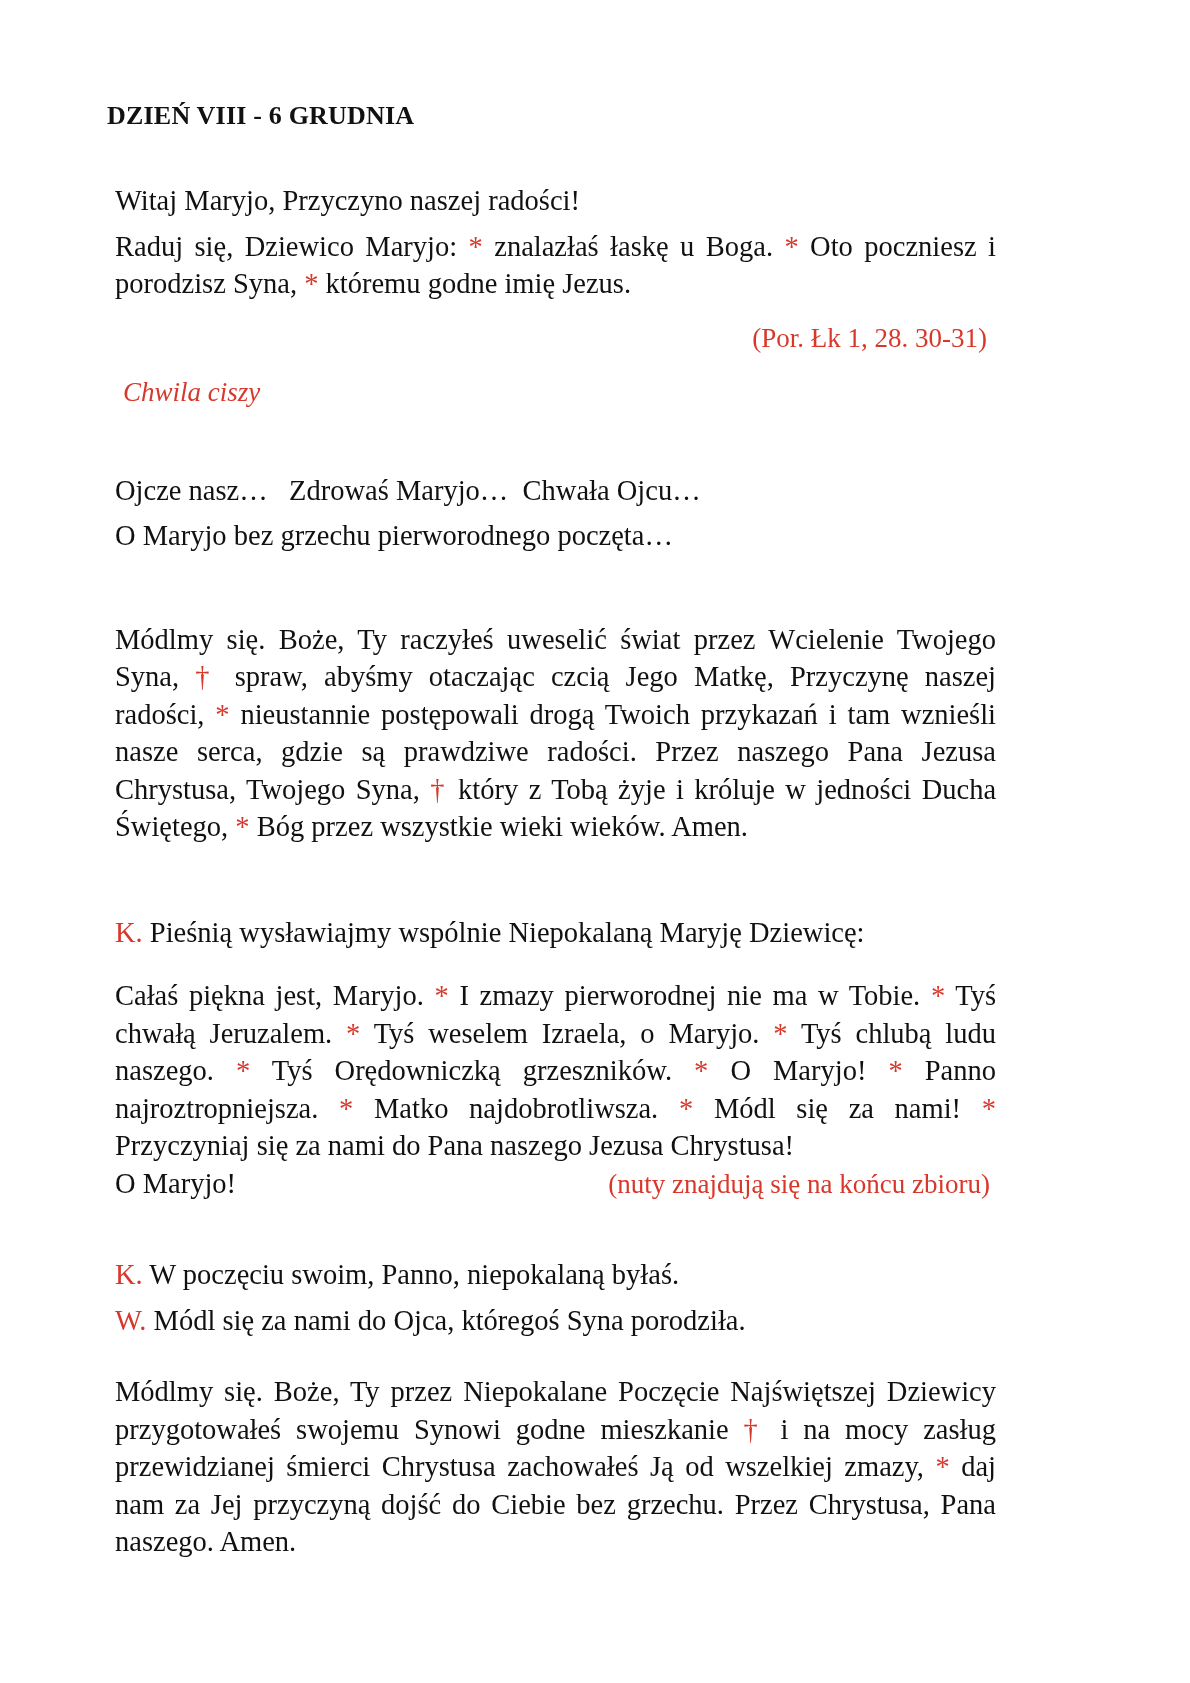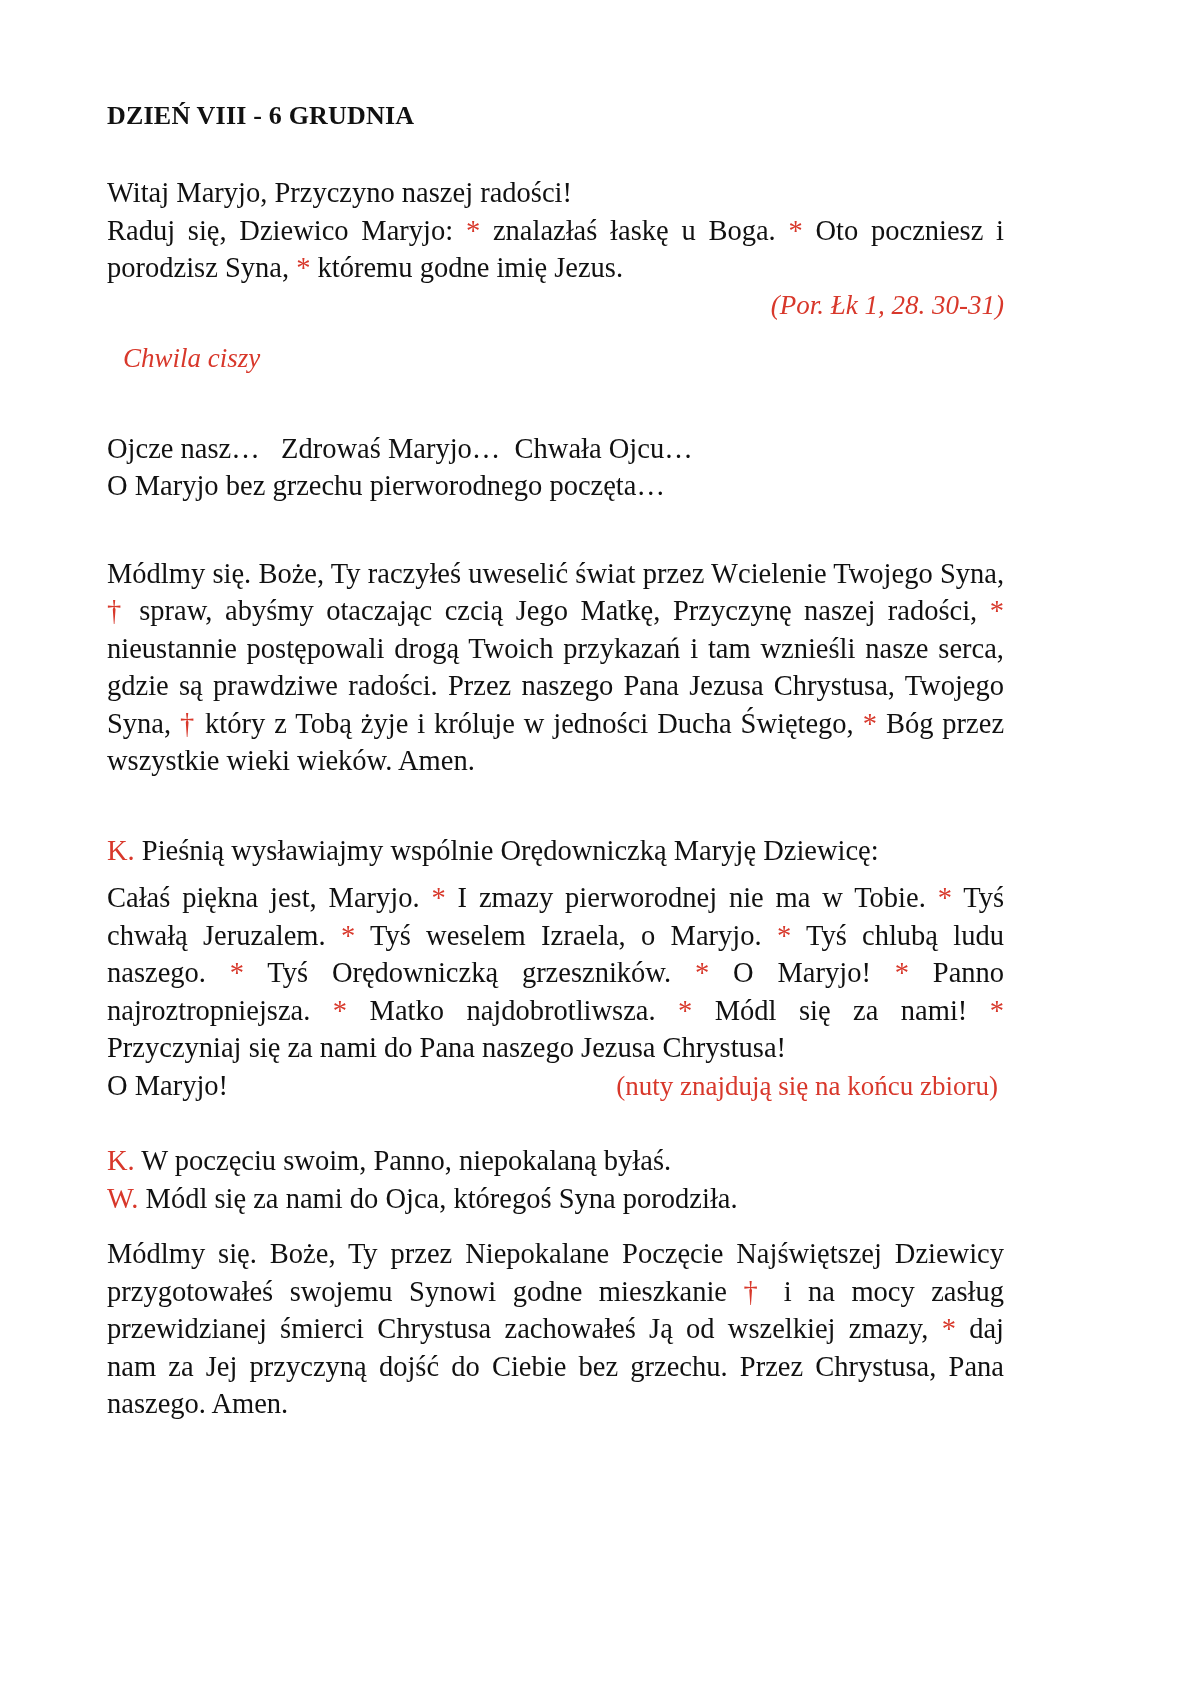--- a/index.html
+++ b/index.html
@@ -24,36 +24,35 @@
     .title {
       font-weight: bold;
       font-size: 26px;
       line-height: 40px;
       margin: 0;
       letter-spacing: 0.2px;
     }
     .block {
       font-size: 28.5px;
       line-height: 37.5px;
-      margin: 0;
+      margin: 8px;
     }
     .justify {
       text-align: justify;
       text-align-last: left;
     }
     .red { color: #d8382b; }
     .mk { color: #d8382b; }
     .bold { font-weight: normal; }
     .ref {
       text-align: right;
-      font-style: italic;
       color: #d8382b;
       font-size: 27px;
       line-height: 37px;
-      margin: 0;
+      margin: 17px;
     }
     .rubric {
       font-style: italic;
       color: #d8382b;
       font-size: 27px;
       line-height: 37px;
       margin: 16px;
     }
     .lastline {
       display: flex;
@@ -80,21 +79,21 @@
   <p class="rubric">Chwila ciszy</p>
 
   <div style="height:37px"></div>
   <p class="block bold" style="white-space:pre">Ojcze nasz…   Zdrowaś Maryjo…  Chwała Ojcu…</p>
   <p class="block bold">O Maryjo bez grzechu pierworodnego poczęta…</p>
 
   <div style="height:50px"></div>
   <p class="block justify"><span class="bold">Módlmy się.</span> <span>Boże, Ty raczyłeś uweselić świat przez Wcielenie Twojego Syna,</span> <span class="mk">†</span> <span>spraw, abyśmy otaczając czcią Jego Matkę, Przyczynę naszej radości,</span> <span class="mk">*</span> <span>nieustannie postępowali drogą Twoich przykazań i tam wznieśli nasze serca, gdzie są prawdziwe radości. Przez naszego Pana Jezusa Chrystusa, Twojego Syna,</span> <span class="mk">†</span> <span> który z Tobą żyje i króluje w jedności Ducha Świętego,</span> <span class="mk">*</span> <span>Bóg przez wszystkie wieki wieków. Amen.</span></p>
 
   <div style="height:52px"></div>
-  <p class="block bold"><span class="red">K.</span> <span>Pieśnią wysławiajmy wspólnie Orędowniczką Maryję Dziewicę:</span></p>
+  <p class="block bold"><span class="red">K.</span> <span>Pieśnią wysławiajmy wspólnie Niepokalaną Maryję Dziewicę:</span></p>
 
   <div style="height:10px"></div>
   <div class="block">
     <div class="justify"><span>Całaś piękna jest, Maryjo.</span> <span class="mk">*</span> <span>I zmazy pierworodnej nie ma w Tobie.</span> <span class="mk">*</span> <span>Tyś chwałą Jeruzalem.</span> <span class="mk">*</span> <span>Tyś weselem Izraela, o Maryjo.</span> <span class="mk">*</span> <span>Tyś chlubą ludu naszego.</span> <span class="mk">*</span> <span>Tyś Orędowniczką grzeszników.</span> <span class="mk">*</span> <span>O Maryjo!</span> <span class="mk">*</span> <span>Panno najroztropniejsza.</span> <span class="mk">*</span> <span>Matko najdobrotliwsza.</span> <span class="mk">*</span> <span>Módl się za nami!</span> <span class="mk">*</span> <span>Przyczyniaj się za nami do Pana naszego Jezusa Chrystusa!</span></div>
     <div class="lastline">
       <span>O Maryjo!</span>
       <span class="note">(nuty znajdują się na końcu zbioru)</span>
     </div>
   </div>
 

